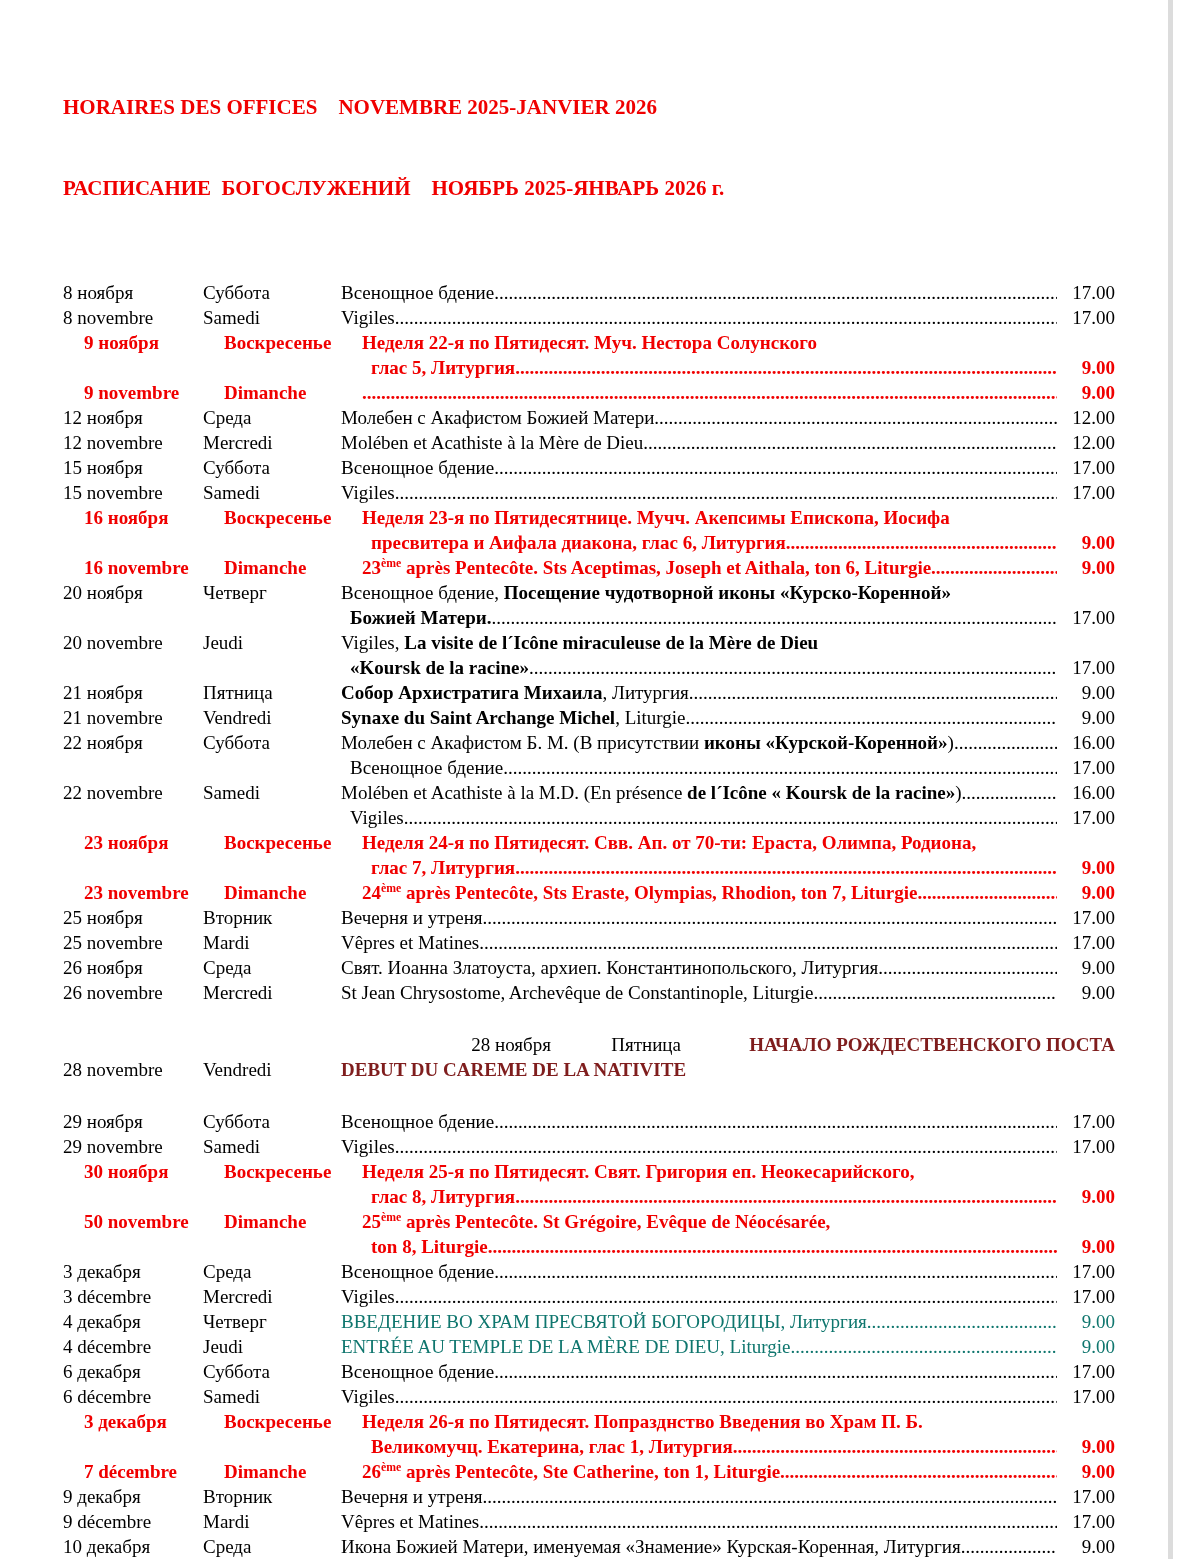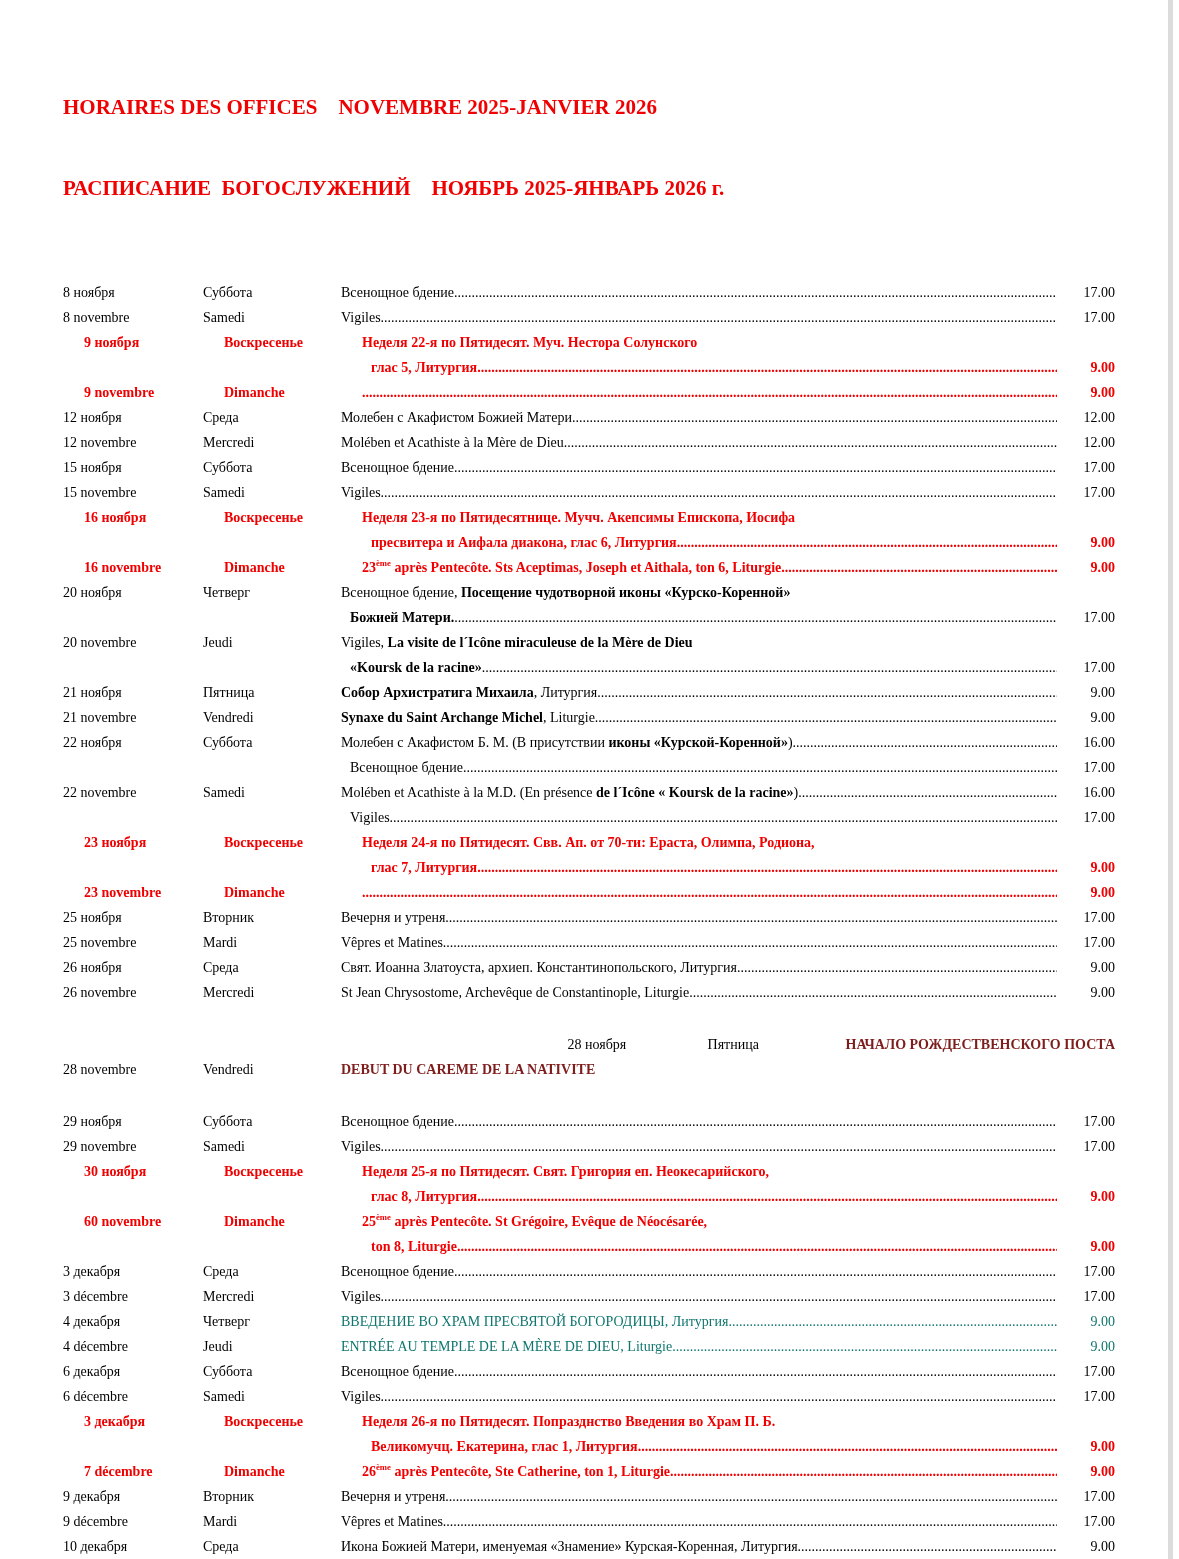--- a/index.html
+++ b/index.html
@@ -7,21 +7,21 @@
     width:1179px;height:1559px;position:relative;overflow:hidden;
     font-family:"Liberation Serif","DejaVu Serif",serif;
     color:#000;
     -webkit-font-smoothing:antialiased;
   }
   .scan-edge{position:absolute;top:0;right:6px;width:5px;height:1559px;background:#dcdcdc;}
   .page{position:absolute;left:0;top:0;width:1179px;box-sizing:border-box;padding:40px 64px 0 63px;}
   .title{width:100%;font-weight:bold;font-size:21px;line-height:27px;
          color:#f00000;white-space:pre;margin-bottom:24px;}
   .rows{width:100%;}
-  .row{display:flex;align-items:baseline;line-height:25px;font-size:14px;}
+  .row{display:flex;align-items:baseline;line-height:25px;font-size:19px;}
   .row.gap{margin-top:27px;justify-content:flex-end;}
   .c-date{flex:0 0 140px;white-space:nowrap;}
   .c-day{flex:0 0 138px;white-space:nowrap;}
   .c-desc{flex:0 1 auto;white-space:nowrap;min-width:0;}
   .c-desc.indent{padding-left:9px;}
   .leader{flex:1 1 0;min-width:4px;overflow:hidden;white-space:nowrap;}
   .c-time{flex:0 0 58px;text-align:right;white-space:nowrap;}
   .b{font-weight:bold;}
   sup{font-size:0.62em;line-height:0;}
   
@@ -193,20 +193,21 @@
       <div class="row s-red">
         <span class="c-date"></span>
         <span class="c-day"></span>
         <span class="c-desc indent"><span>глас 7, Литургия</span></span>
         <span class="leader">............................................................................................................................................................................................................................................................................................................</span>
         <span class="c-time">9.00</span>
       </div>
       <div class="row s-red">
         <span class="c-date">23 novembre</span>
         <span class="c-day">Dimanche</span>
+        <span class="c-desc"><span>24</span><sup>ème</sup><span> après Pentecôte, Sts Eraste, Olympias, Rhodion, ton 7, Liturgie</span></span>
         <span class="leader">............................................................................................................................................................................................................................................................................................................</span>
         <span class="c-time">9.00</span>
       </div>
       <div class="row s-black">
         <span class="c-date">25 ноября</span>
         <span class="c-day">Вторник</span>
         <span class="c-desc"><span>Вечерня и утреня</span></span>
         <span class="leader">............................................................................................................................................................................................................................................................................................................</span>
         <span class="c-time">17.00</span>
       </div>
@@ -261,21 +262,21 @@
         <span class="c-desc"><span>Неделя 25-я по Пятидесят. Свят. Григория еп. Неокесарийского,</span></span>
       </div>
       <div class="row s-red">
         <span class="c-date"></span>
         <span class="c-day"></span>
         <span class="c-desc indent"><span>глас 8, Литургия</span></span>
         <span class="leader">............................................................................................................................................................................................................................................................................................................</span>
         <span class="c-time">9.00</span>
       </div>
       <div class="row s-red">
-        <span class="c-date">60 novembre</span>
+        <span class="c-date">50 novembre</span>
         <span class="c-day">Dimanche</span>
         <span class="c-desc"><span>25</span><sup>ème</sup><span> après Pentecôte. St Grégoire, Evêque de Néocésarée,</span></span>
       </div>
       <div class="row s-red">
         <span class="c-date"></span>
         <span class="c-day"></span>
         <span class="c-desc indent"><span>ton 8, Liturgie</span></span>
         <span class="leader">............................................................................................................................................................................................................................................................................................................</span>
         <span class="c-time">9.00</span>
       </div>

